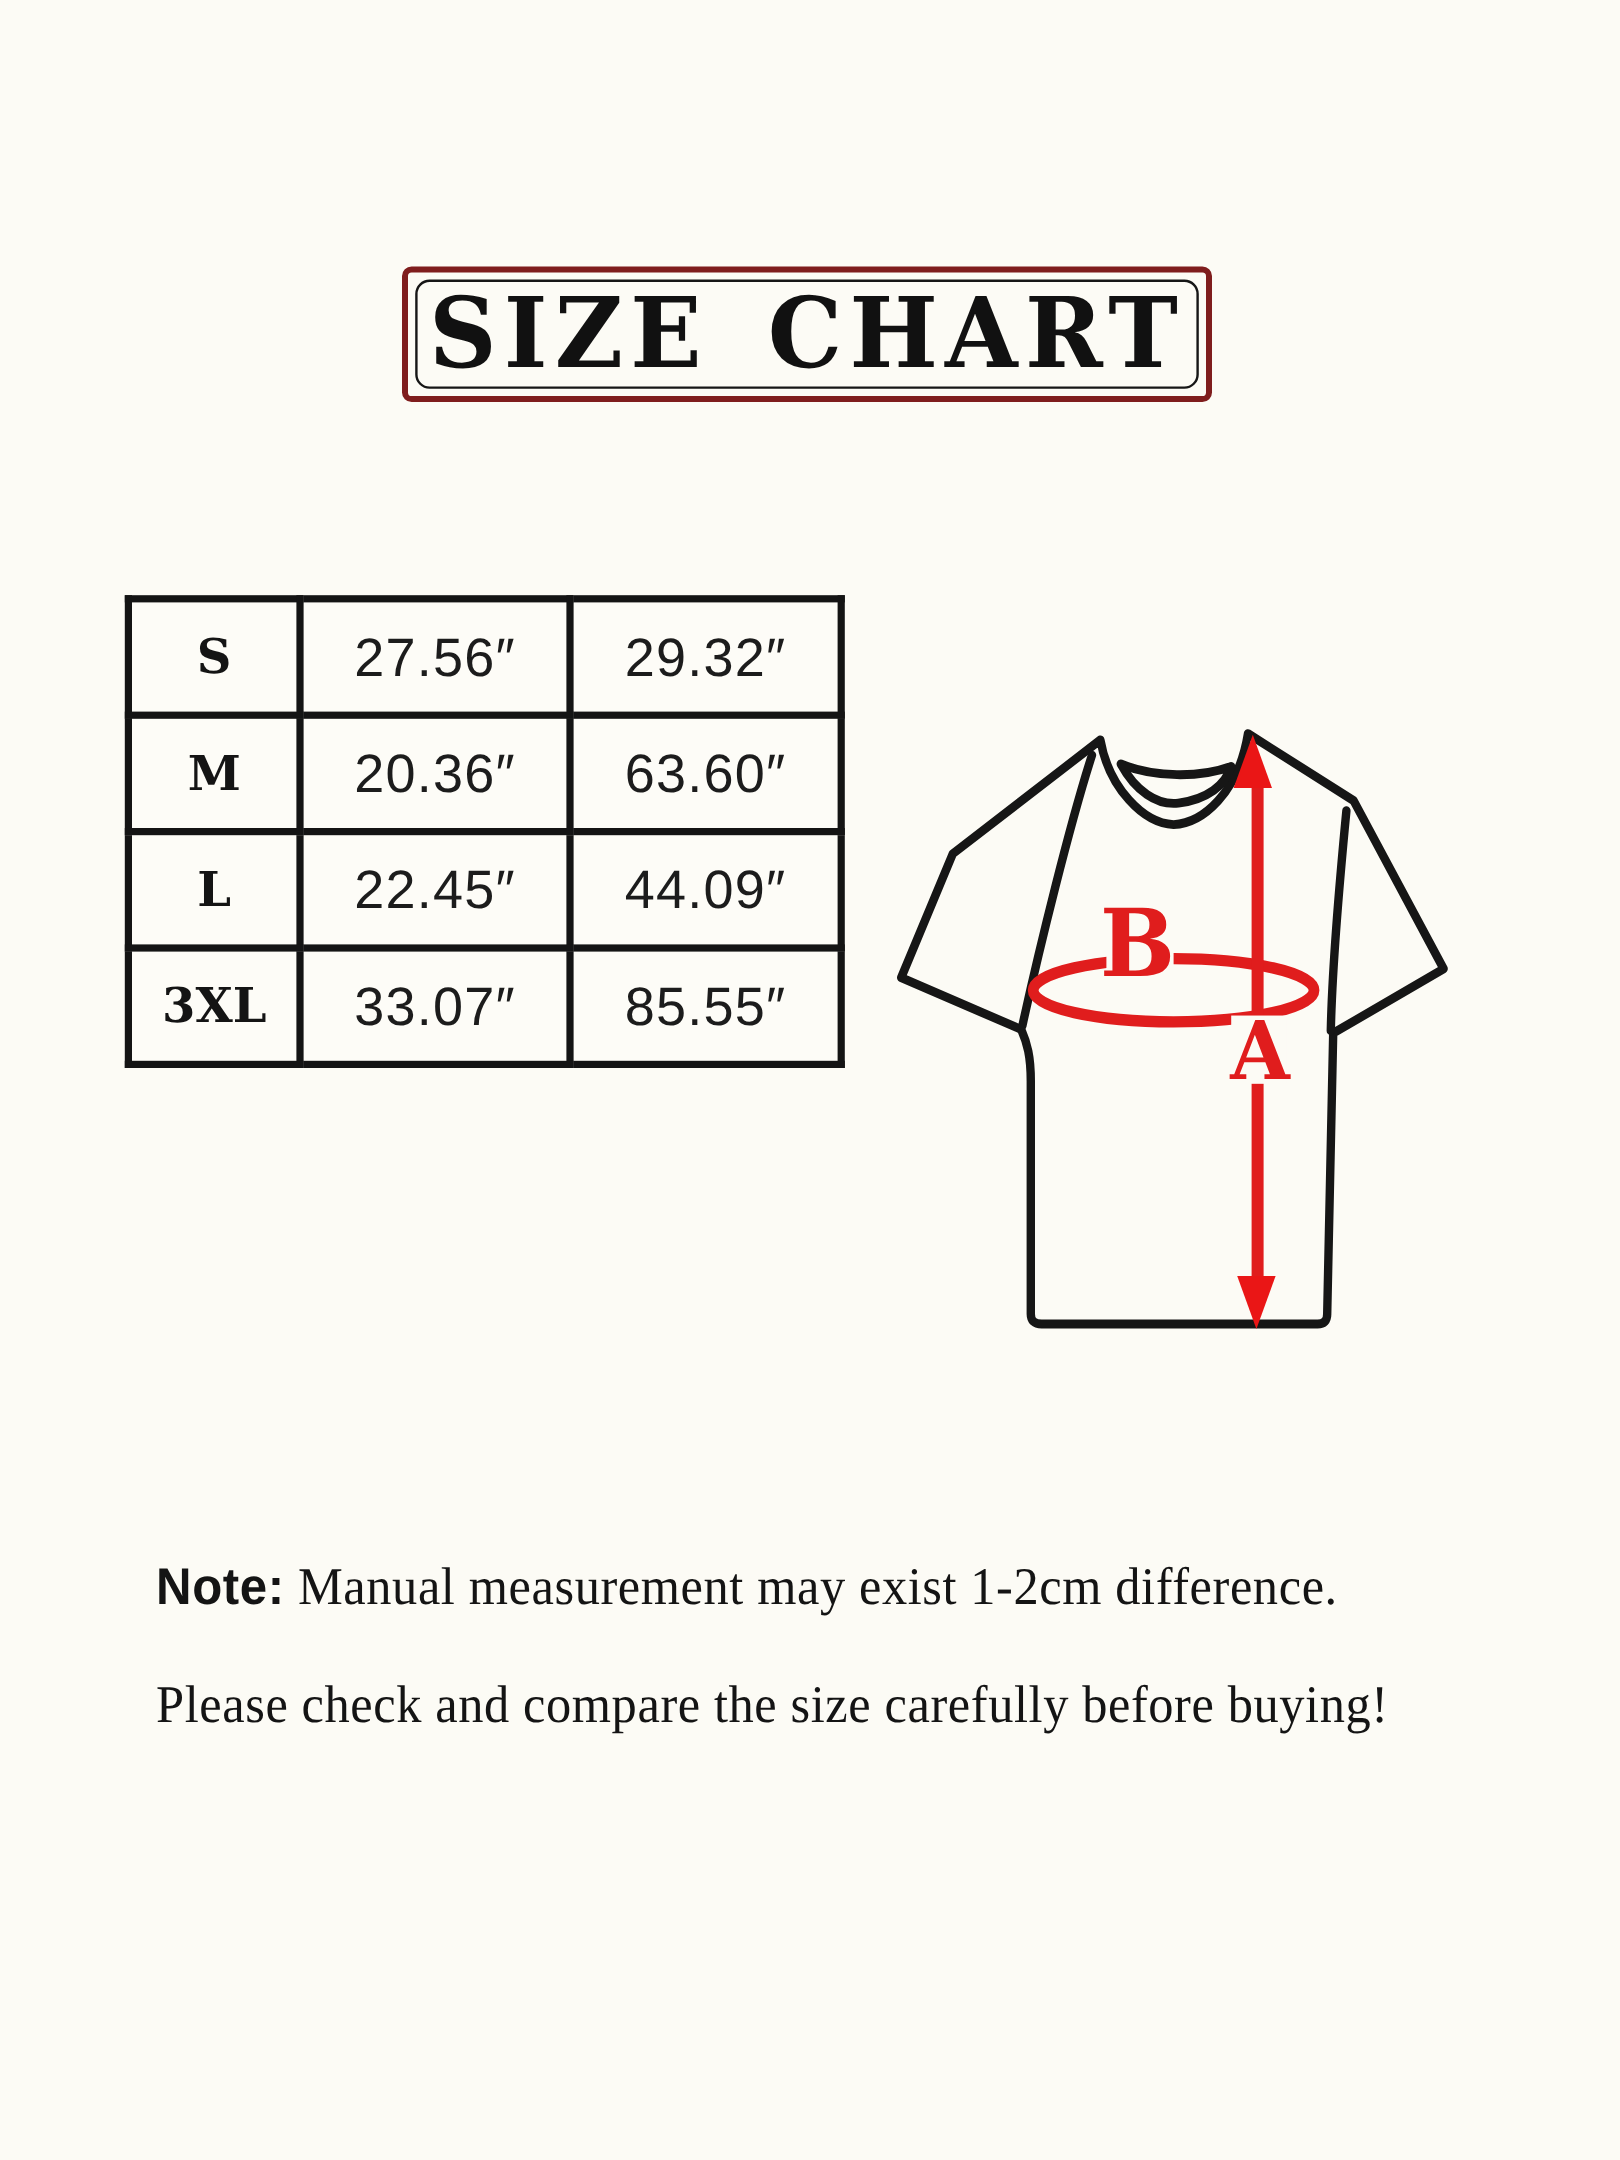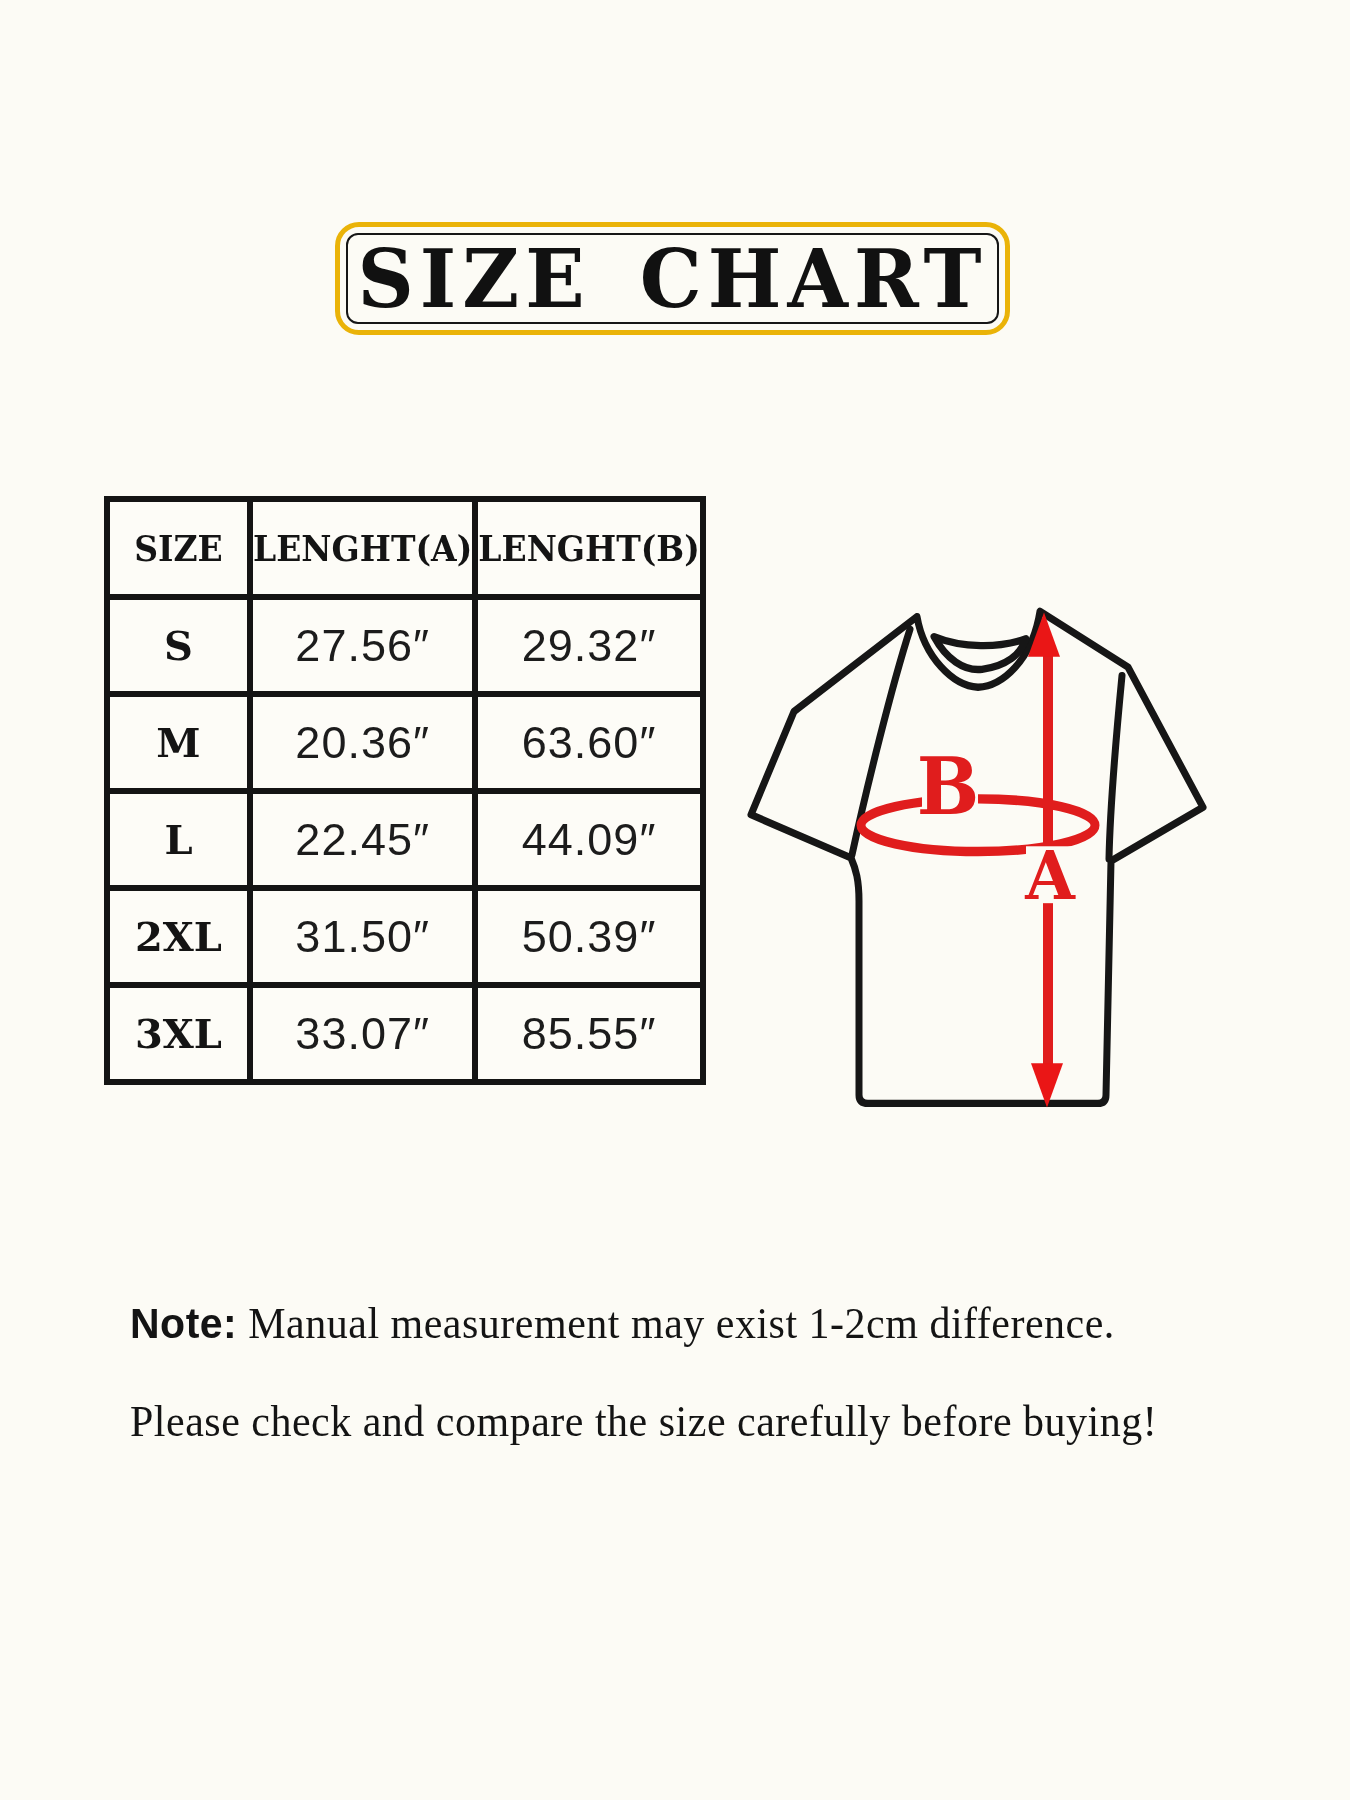--- a/index.html
+++ b/index.html
@@ -9,21 +9,21 @@
     position:relative;
     overflow:hidden;
   }
   #canvas{
     position:absolute;left:0;top:0;width:1350px;height:1800px;
     background:#fcfbf5;
   }
   
   .title-box{
     position:absolute;left:335px;top:222px;width:675px;height:113px;
-    border:5px solid #eab308;border-radius:24px;
+    border:5px solid #7f1d1d;border-radius:8px;
     box-sizing:border-box;
     display:flex;align-items:center;justify-content:center;
   }
   .title-box-inner{
     position:absolute;left:6px;top:6px;right:6px;bottom:6px;
     border:2px solid #161616;border-radius:12px;
     display:flex;align-items:center;justify-content:center;
   }
   .title-text{
     font-family:"DejaVu Serif", serif;
@@ -104,44 +104,34 @@
     </div>
   </div>
 
   <table class="size-table">
     <colgroup>
         <col class="c-size">
         <col class="c-a">
         <col class="c-b">
       </colgroup>
     <tbody>
-        <tr class="hdr">
-      <th>SIZE</th>
-      <th>LENGHT(A)</th>
-      <th>LENGHT(B)</th>
-    </tr>
     <tr class="data">
       <td class="size-cell">S</td>
       <td class="val-cell">27.56″</td>
       <td class="val-cell">29.32″</td>
     </tr>
     <tr class="data">
       <td class="size-cell">M</td>
       <td class="val-cell">20.36″</td>
       <td class="val-cell">63.60″</td>
     </tr>
     <tr class="data">
       <td class="size-cell">L</td>
       <td class="val-cell">22.45″</td>
       <td class="val-cell">44.09″</td>
-    </tr>
-    <tr class="data">
-      <td class="size-cell">2XL</td>
-      <td class="val-cell">31.50″</td>
-      <td class="val-cell">50.39″</td>
     </tr>
     <tr class="data">
       <td class="size-cell">3XL</td>
       <td class="val-cell">33.07″</td>
       <td class="val-cell">85.55″</td>
     </tr>
   </tbody>
     </table>
 
   <svg class="diagram" viewBox="0 0 560 560" preserveAspectRatio="none">

